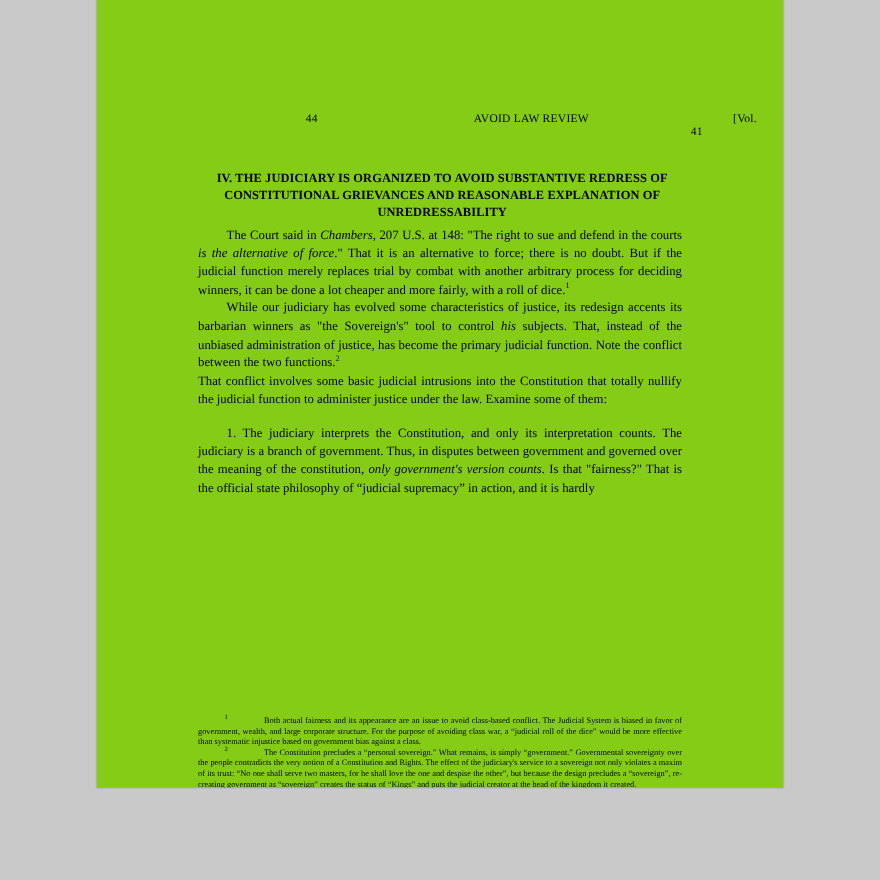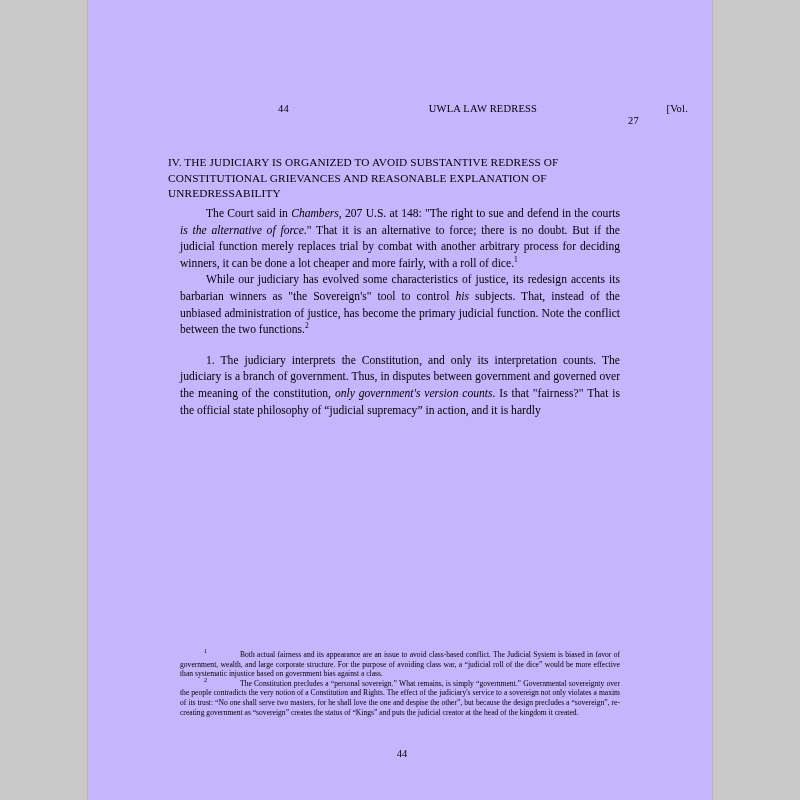--- a/index.html
+++ b/index.html
@@ -10,22 +10,22 @@
     width: 800px;
     height: 800px;
     background: #c9c9c9;
     font-family: "Liberation Serif", serif;
   }
   .page {
     position: absolute;
     left: 88px;
     top: 0;
     width: 624px;
-    height: 800px;
-    background: #c4b5fd;
+    height: 716px;
+    background: #84cc16;
     box-shadow: 0 0 0 1px #b5b5b5;
     overflow: hidden;
   }
   .content {
     position: absolute;
     left: 50px;
     top: 0;
     width: 524px;
     height: 800px;
   }
@@ -67,21 +67,22 @@
     width: 60px;
     text-align: left;
     font-size: 10.5px;
   }
   
   .heading {
     position: absolute;
     top: 155px;
     left: 30px;
     width: 468px;
-    font-weight: normal;
+    text-align: center;
+    font-weight: bold;
     font-size: 11.3px;
     line-height: 15.5px;
     letter-spacing: 0.1px;
   }
   
   .body {
     position: absolute;
     top: 206px;
     left: 42px;
     width: 440px;
@@ -146,30 +147,31 @@
   }
 </style>
 </head>
 <body>
 
 <div class="page">
   <div class="content">
 
     <div class="runhead">
       <span class="folio-left">44</span>
-      <span class="journal">UWLA LAW REDRESS</span>
+      <span class="journal">AVOID LAW REVIEW</span>
       <span class="vol">[Vol.</span>
-      <span class="vol-num">27</span>
+      <span class="vol-num">41</span>
     </div>
 
     <div class="heading">IV. THE JUDICIARY IS ORGANIZED TO AVOID SUBSTANTIVE REDRESS OF CONSTITUTIONAL GRIEVANCES AND REASONABLE EXPLANATION OF UNREDRESSABILITY</div>
 
     <div class="body">
       <p id="p1"><span>The Court said in </span><i>Chambers</i><span>, 207 U.S. at 148: "The right to sue and defend in the courts </span><i>is the alternative of force</i><span>." That it is an alternative to force; there is no doubt. But if the judicial function merely replaces trial by combat with another arbitrary process for deciding winners, it can be done a lot cheaper and more fairly, with a roll of dice.</span><sup>1</sup></p>
       <p id="p2"><span>While our judiciary has evolved some characteristics of justice, its redesign accents its barbarian winners as "the Sovereign's" tool to control </span><i>his</i><span> subjects. That, instead of the unbiased administration of justice, has become the primary judicial function. Note the conflict between the two functions.</span><sup>2</sup></p>
+      <p class="noindent" id="p3"><span>That conflict involves some basic judicial intrusions into the Constitution that totally nullify the judicial function to administer justice under the law. Examine some of them:</span></p>
       <p class="gap" id="p4"><span>1. The judiciary interprets the Constitution, and only its interpretation counts. The judiciary is a branch of government. Thus, in disputes between government and governed over the meaning of the constitution, </span><i>only government's version counts</i><span>. Is that "fairness?" That is the official state philosophy of “judicial supremacy” in action, and it is hardly</span></p>
     </div>
 
     <div class="fn-rule"></div>
 
     <div class="footnotes">
       <p id="fn1"><span class="fn-marker"><span class="fn-num">1</span></span><span>Both actual fairness and its appearance are an issue to avoid class-based conflict. The Judicial System is biased in favor of government, wealth, and large corporate structure. For the purpose of avoiding class war, a “judicial roll of the dice” would be more effective than systematic injustice based on government bias against a class.</span></p>
       <p id="fn2"><span class="fn-marker"><span class="fn-num">2</span></span><span>The Constitution precludes a “personal sovereign.” What remains, is simply “government.” Governmental sovereignty over the people contradicts the very notion of a Constitution and Rights. The effect of the judiciary's service to a sovereign not only violates a maxim of its trust: “No one shall serve two masters, for he shall love the one and despise the other”, but because the design precludes a “sovereign”, re-creating government as “sovereign” creates the status of “Kings” and puts the judicial creator at the head of the kingdom it created.</span></p>
     </div>
 

